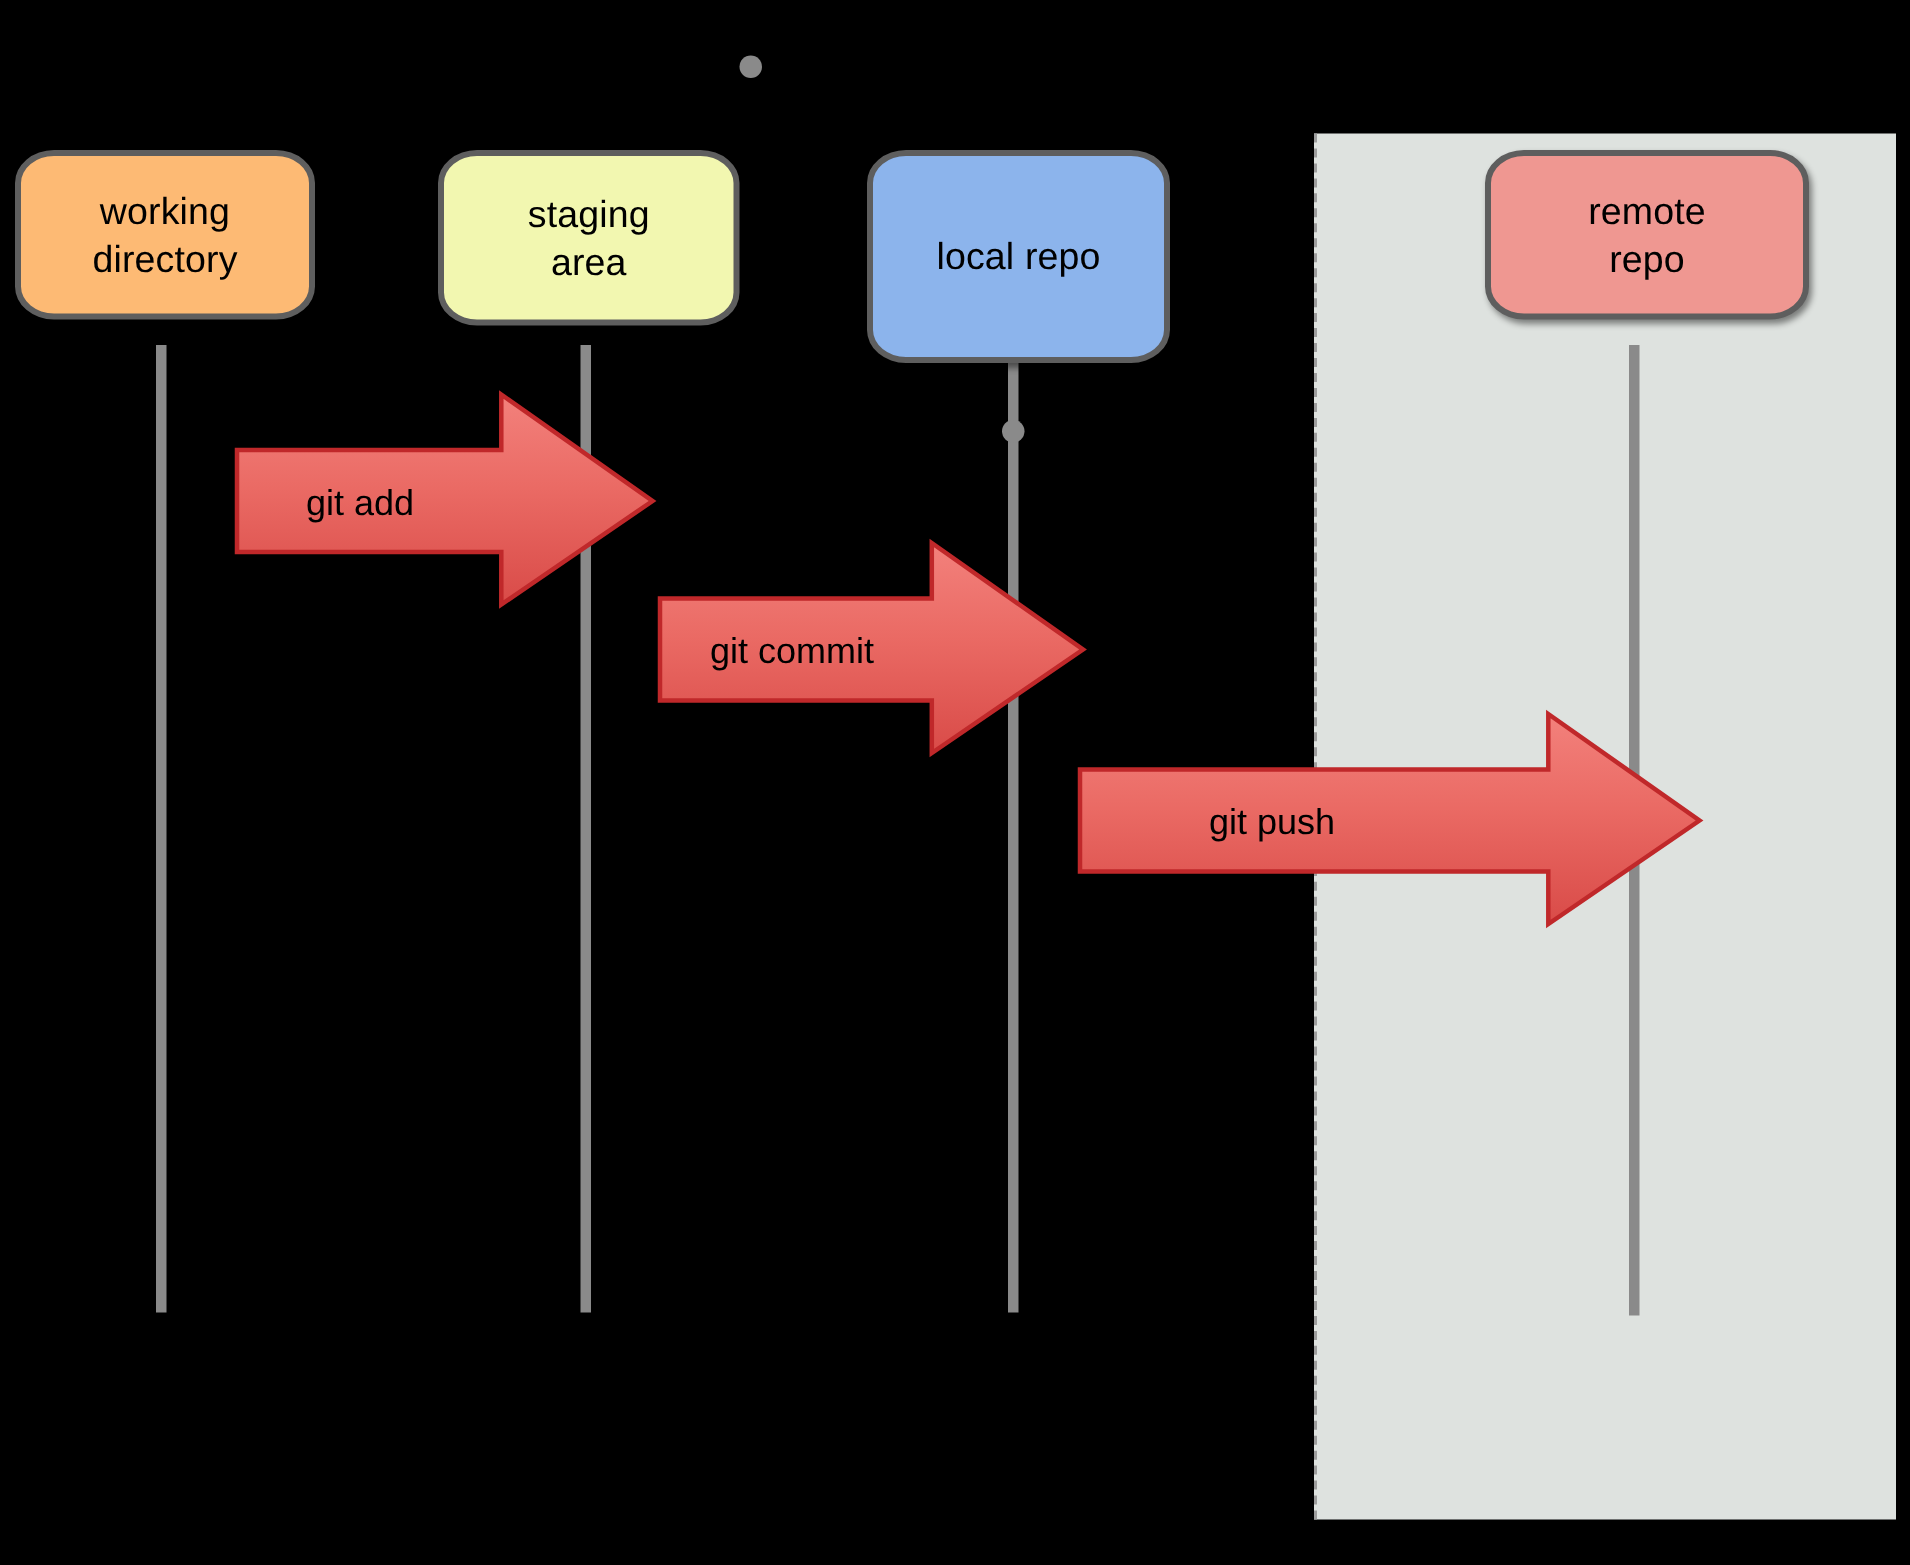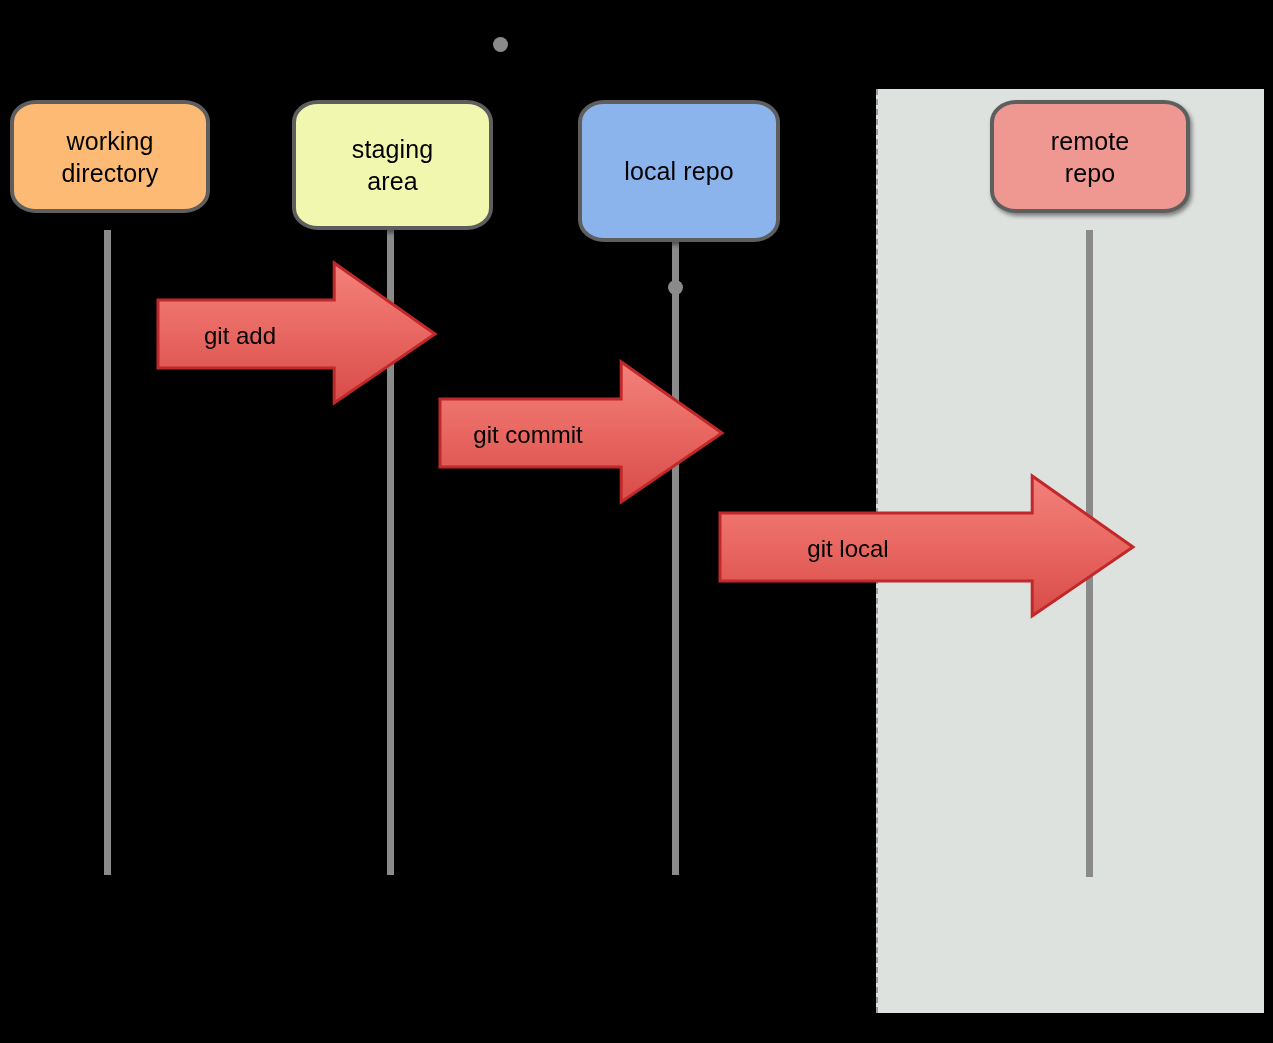--- a/index.html
+++ b/index.html
@@ -129,32 +129,32 @@
         <svg width="413" height="140" viewBox="0 0 413 140">
           <defs>
             <linearGradient id="grad2" x1="0" y1="0" x2="0" y2="1">
               <stop offset="0%" stop-color="#f3817c"></stop>
               <stop offset="45%" stop-color="#ea6a64"></stop>
               <stop offset="100%" stop-color="#d94b48"></stop>
             </linearGradient>
           </defs>
           <polygon points="0.0,37.0 312.2,37.0 312.2,0.0 413.0,71.0 312.2,140.0 312.2,105.0 0.0,105.0" fill="url(#grad2)" stroke="#c0282a" stroke-width="3" stroke-linejoin="miter"></polygon>
         </svg>
-        <div class="arrow-label" style="left: 168px; top: 59px; transform: translateX(-50%);">git local</div>
+        <div class="arrow-label" style="left: 168px; top: 59px; transform: translateX(-50%);">git push</div>
       </div>
     </div>
 
   <div id="nodes">
       <div class="node" style="left: 10px; top: 100px; width: 200px; height: 113px; background: #fdba74; border-color: rgb(94, 94, 94);">
         <span>working<br>directory</span>
       </div>
-      <div class="node" style="left: 292px; top: 100px; width: 201px; height: 130px; background: rgb(242, 247, 176); border-color: rgb(94, 94, 94);">
+      <div class="node" style="left: 292px; top: 100px; width: 201px; height: 117px; background: rgb(242, 247, 176); border-color: rgb(94, 94, 94);">
         <span>staging<br>area</span>
       </div>
       <div class="node" style="left: 578px; top: 100px; width: 202px; height: 142px; background: rgb(140, 180, 236); border-color: rgb(94, 94, 94);">
         <span>local repo</span>
       </div>
-      <div class="node" style="left: 990px; top: 100px; width: 200px; height: 113px; background: rgb(239, 151, 145); border-color: rgb(94, 94, 94);">
+      <div class="node" style="left: 990px; top: 100px; width: 216px; height: 113px; background: rgb(239, 151, 145); border-color: rgb(94, 94, 94);">
         <span>remote<br>repo</span>
       </div>
     </div>
 
 </div>
 
 </body></html>

